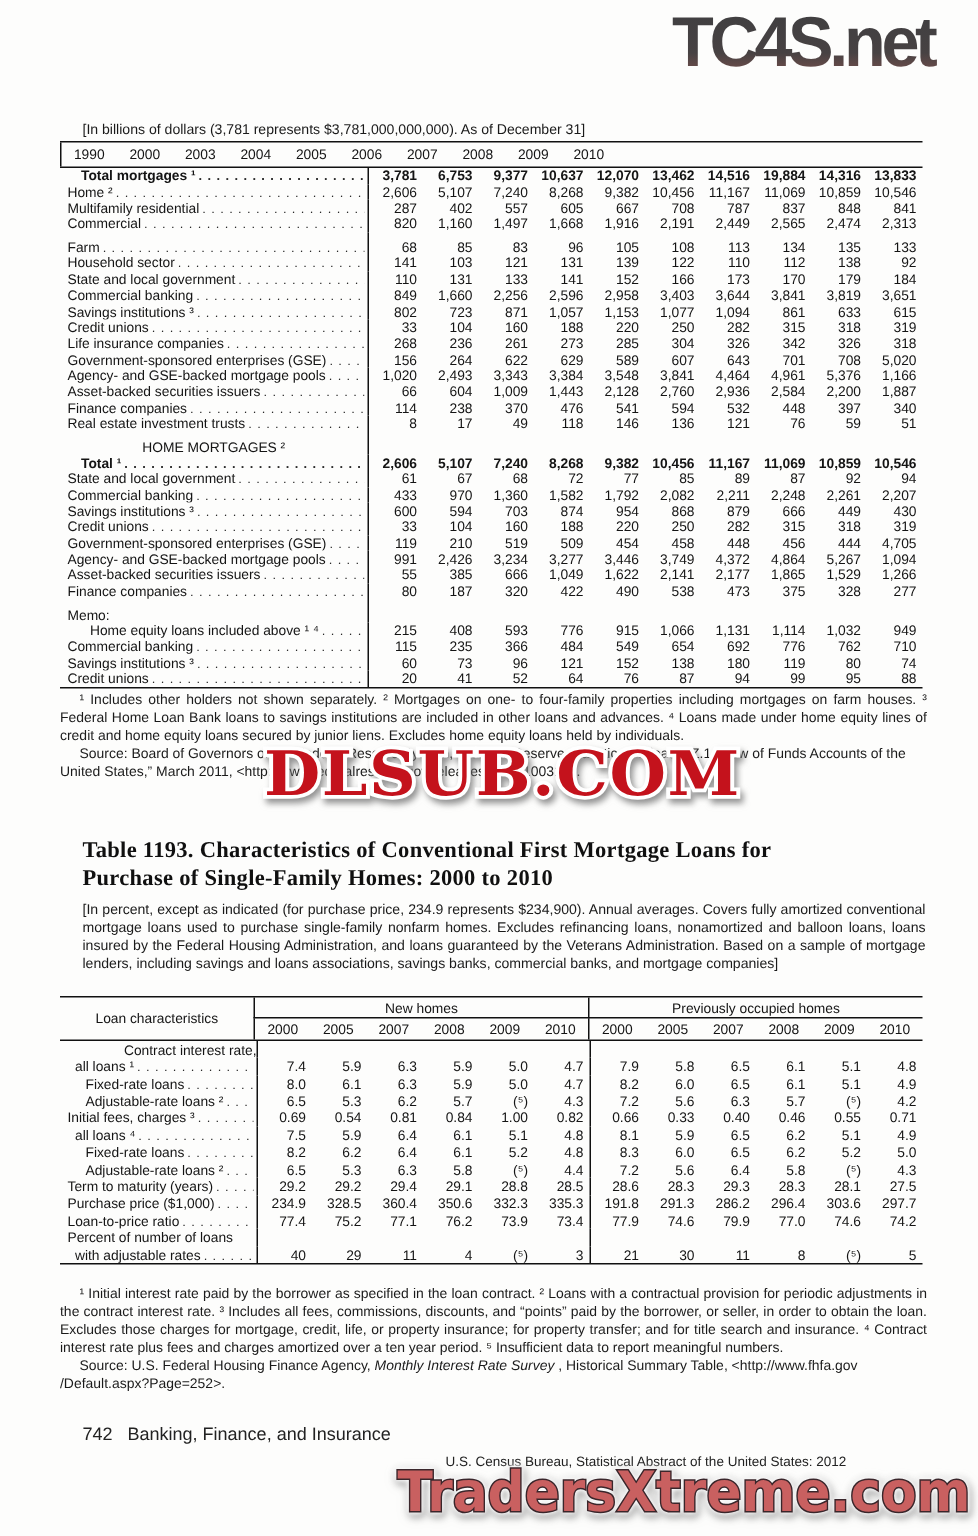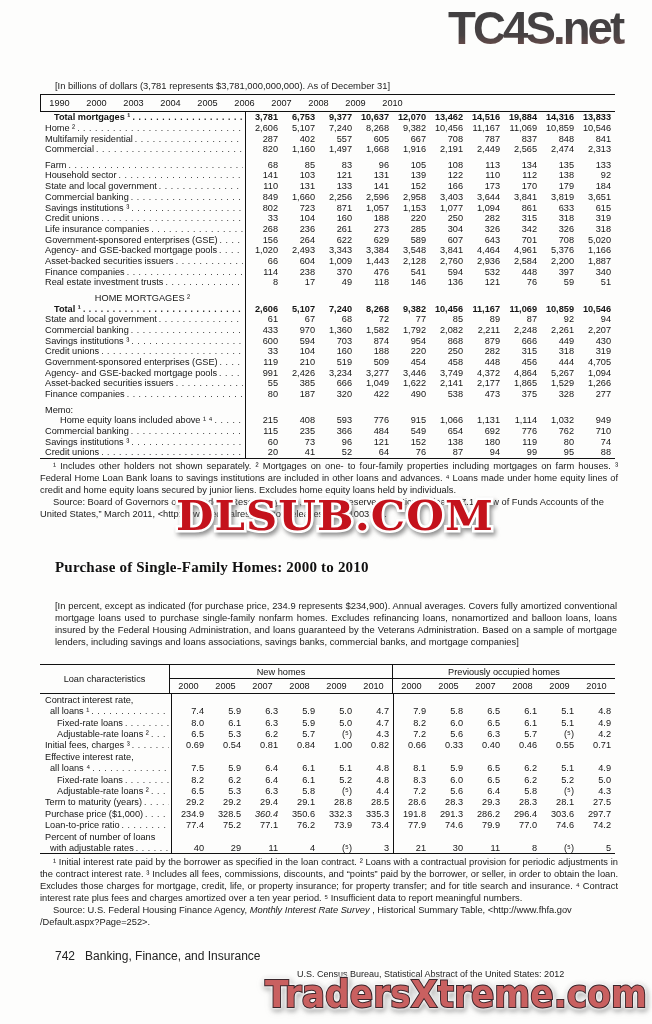--- a/index.html
+++ b/index.html
@@ -584,20 +584,21 @@
   <div class="fn" style="top:461px;">
     <p>¹ Includes other holders not shown separately. ² Mortgages on one- to four-family properties including mortgages on farm houses. ³ Federal Home Loan Bank loans to savings institutions are included in other loans and advances. ⁴ Loans made under home equity lines of credit and home equity loans secured by junior liens. Excludes home equity loans held by individuals.</p>
     <p class="src">Source: Board of Governors of the Federal Reserve System, “Federal Reserve Statistical Release, Z.1, Flow of Funds Accounts of the United States,” March 2011, &lt;http://www.federalreserve.gov/releases/z1/20100311&gt;.</p>
   </div>
 
   <svg class="wm-dlsub" width="346" height="62">
     <text x="173" y="44" text-anchor="middle" textLength="318" lengthAdjust="spacingAndGlyphs" font-family="DejaVu Serif, serif" font-size="41" font-weight="bold" fill="#c4121c" stroke="#ffffff" stroke-width="5" paint-order="stroke" letter-spacing="1">DLSUB.COM</text>
   </svg>
 
   <div class="title" style="top:558px;">
+    <span class="tl">Table 1193. Characteristics of Conventional First Mortgage Loans for</span>
     <span class="tl">Purchase of Single-Family Homes: 2000 to 2010</span>
   </div>
   <div class="note" style="top:600px;">[In percent, except as indicated (for purchase price, 234.9 represents $234,900).  Annual averages. Covers fully amortized conventional mortgage loans used to purchase single-family nonfarm homes. Excludes refinancing loans, nonamortized and balloon loans, loans insured by the Federal Housing Administration, and loans guaranteed by the Veterans Administration. Based on a sample of mortgage lenders, including savings and loans associations, savings banks, commercial banks, and mortgage companies]</div>
 
   <div id="t1193" class="t t1193" style="top:664px;">
       <div class="thead2">
         <div class="hlabel" style="width: 131px;">Loan characteristics</div>
         <div class="hgroups">
           <div class="hgrow">
             <div class="hgroup div0" style="width: 222px;">New homes</div>
@@ -613,21 +614,21 @@
             <div class="hyear div0" style="width: 37px;">2000</div>
             <div class="hyear" style="width: 37px;">2005</div>
             <div class="hyear" style="width: 37px;">2007</div>
             <div class="hyear" style="width: 37px;">2008</div>
             <div class="hyear" style="width: 37px;">2009</div>
             <div class="hyear" style="width: 37px;">2010</div>
           </div>
         </div>
       </div>
       <div class="trow label">
-        <div class="lcell" style="width: 131px;">
+        <div class="lcell" style="width: 131px; justify-content: flex-end;">
           <span class="ltext">Contract interest rate,</span>
         </div>
         <div class="vcell div0" style="width: 37px;"></div>
         <div class="vcell" style="width: 37px;"></div>
         <div class="vcell" style="width: 37px;"></div>
         <div class="vcell" style="width: 37px;"></div>
         <div class="vcell" style="width: 37px;"></div>
         <div class="vcell" style="width: 37px;"></div>
         <div class="vcell div0" style="width: 37px;"></div>
         <div class="vcell" style="width: 37px;"></div>
@@ -701,37 +702,20 @@
         <div class="vcell" style="width: 37px;">0.84</div>
         <div class="vcell" style="width: 37px;">1.00</div>
         <div class="vcell" style="width: 37px;">0.82</div>
         <div class="vcell div0" style="width: 37px;">0.66</div>
         <div class="vcell" style="width: 37px;">0.33</div>
         <div class="vcell" style="width: 37px;">0.40</div>
         <div class="vcell" style="width: 37px;">0.46</div>
         <div class="vcell" style="width: 37px;">0.55</div>
         <div class="vcell" style="width: 37px;">0.71</div>
       </div>
-      <div class="trow label">
-        <div class="lcell" style="width: 131px;">
-          <span class="ltext">Effective interest rate,</span>
-        </div>
-        <div class="vcell div0" style="width: 37px;"></div>
-        <div class="vcell" style="width: 37px;"></div>
-        <div class="vcell" style="width: 37px;"></div>
-        <div class="vcell" style="width: 37px;"></div>
-        <div class="vcell" style="width: 37px;"></div>
-        <div class="vcell" style="width: 37px;"></div>
-        <div class="vcell div0" style="width: 37px;"></div>
-        <div class="vcell" style="width: 37px;"></div>
-        <div class="vcell" style="width: 37px;"></div>
-        <div class="vcell" style="width: 37px;"></div>
-        <div class="vcell" style="width: 37px;"></div>
-        <div class="vcell" style="width: 37px;"></div>
-      </div>
       <div class="trow i1">
         <div class="lcell" style="width: 131px;">
           <span class="ltext">all loans ⁴</span>
           <span class="dots"></span>
         </div>
         <div class="vcell div0" style="width: 37px;">7.5</div>
         <div class="vcell" style="width: 37px;">5.9</div>
         <div class="vcell" style="width: 37px;">6.4</div>
         <div class="vcell" style="width: 37px;">6.1</div>
         <div class="vcell" style="width: 37px;">5.1</div>
@@ -797,21 +781,21 @@
         <div class="vcell" style="width: 37px;">28.1</div>
         <div class="vcell" style="width: 37px;">27.5</div>
       </div>
       <div class="trow normal">
         <div class="lcell" style="width: 131px;">
           <span class="ltext">Purchase price ($1,000)</span>
           <span class="dots"></span>
         </div>
         <div class="vcell div0" style="width: 37px;">234.9</div>
         <div class="vcell" style="width: 37px;">328.5</div>
-        <div class="vcell" style="width: 37px; font-style: italic;">360.4</div>
+        <div class="vcell" style="width: 37px;">360.4</div>
         <div class="vcell" style="width: 37px;">350.6</div>
         <div class="vcell" style="width: 37px;">332.3</div>
         <div class="vcell" style="width: 37px;">335.3</div>
         <div class="vcell div0" style="width: 37px;">191.8</div>
         <div class="vcell" style="width: 37px;">291.3</div>
         <div class="vcell" style="width: 37px;">286.2</div>
         <div class="vcell" style="width: 37px;">296.4</div>
         <div class="vcell" style="width: 37px;">303.6</div>
         <div class="vcell" style="width: 37px;">297.7</div>
       </div>

